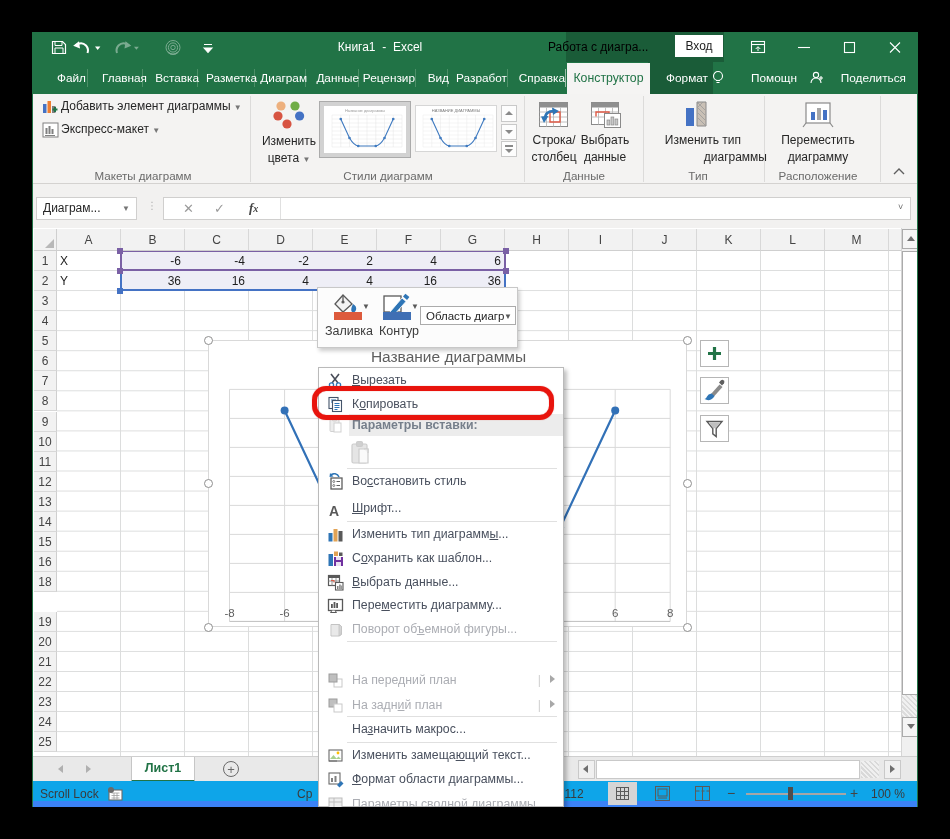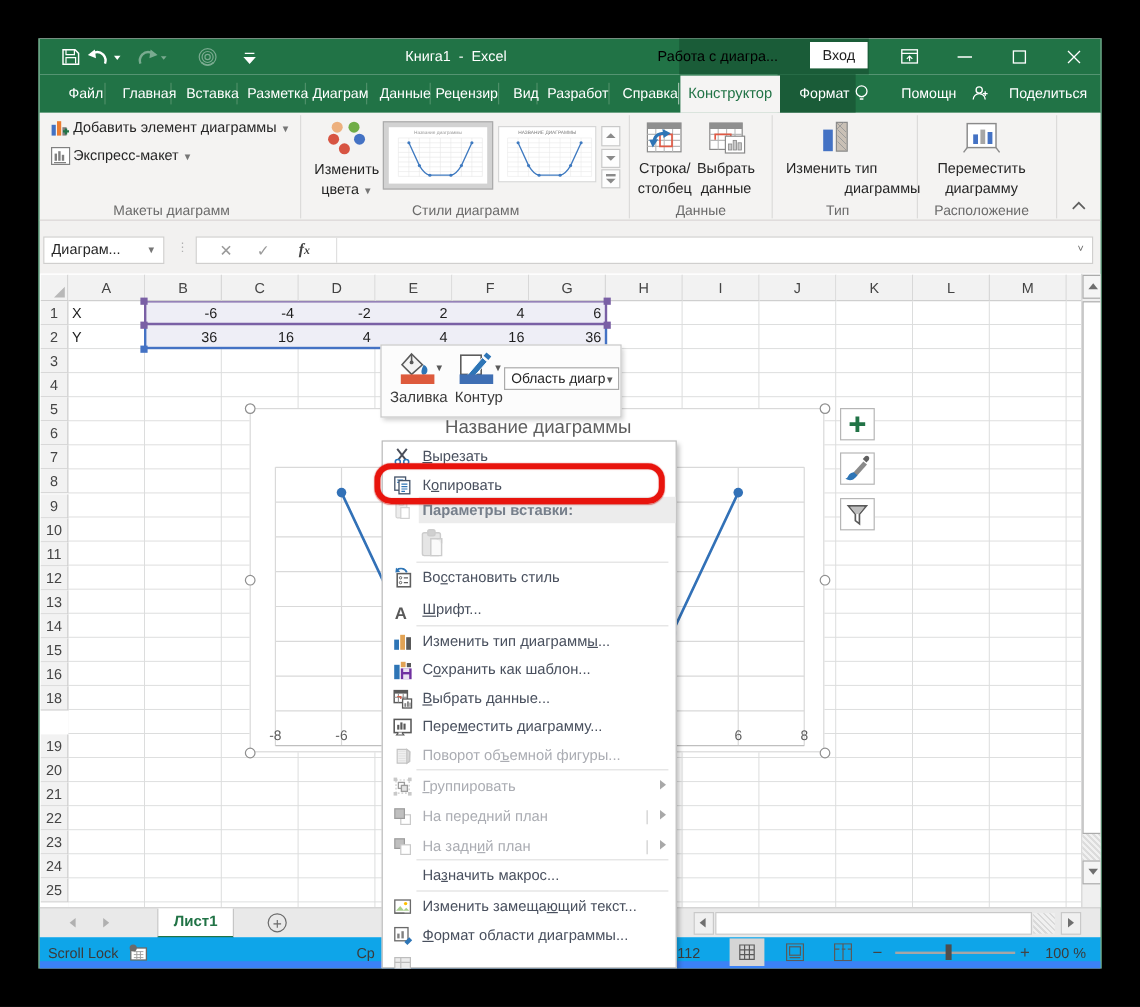--- a/index.html
+++ b/index.html
@@ -282,21 +282,21 @@
     </svg>
     <div class="abs rtext" style="left:545px;top:39px;width:54px;text-align:center;">Выбрать</div>
     <div class="abs rtext" style="left:545px;top:56px;width:54px;text-align:center;">данные</div>
 
     <svg class="abs" style="left:648px;top:5.5px;" width="34" height="29" viewBox="0 0 34 29">
       <rect x="5" y="8" width="8" height="18" fill="#4472c4"></rect>
       <rect x="16" y="2" width="9" height="24" fill="#c9c0b6"></rect>
       <path d="M16 2 h9 v24 h-9z" fill="none" stroke="#8a8a8a"></path>
       <path d="M17 3 l7 7 M17 8 l7 7 M17 13 l7 7 M17 18 l7 7 M18 2 l-2 2 M22 2 l-6 6" stroke="#9a9a9a" stroke-width="0.8"></path>
     </svg>
-    <div class="abs rtext" style="left:622px;top:39px;width:86px;text-align:left;">Изменить тип</div>
+    <div class="abs rtext" style="left:622px;top:39px;width:86px;text-align:right;">Изменить тип</div>
     <div class="abs rtext" style="left:648px;top:56px;width:86px;text-align:right;">диаграммы</div>
 
     <svg class="abs" style="left:768.8px;top:5.5px;" width="34" height="29" viewBox="0 0 34 29">
       <rect x="4" y="3" width="24" height="20" fill="#fff" stroke="#8a8a8a" stroke-width="1.2"></rect>
       <rect x="9" y="12" width="4" height="8" fill="#4472c4"></rect>
       <rect x="15" y="8" width="4" height="12" fill="#a6a6a6"></rect>
       <rect x="21" y="10" width="4" height="10" fill="#4472c4"></rect>
       <path d="M4 23 l-3 4 M28 23 l3 4" stroke="#8a8a8a" stroke-width="1.2" fill="none"></path>
     </svg>
     <div class="abs rtext" style="left:742px;top:39px;width:86px;text-align:center;">Переместить</div>
@@ -593,35 +593,20 @@
       </div>
     <div class="mi dis" style="top:249px;">
         <svg class="micon" viewBox="0 0 17 17">
           <path d="M4 3.5 h8 l2.5 2 v8 l-2.5 1.5 h-8 z" fill="#f0f0f0" stroke="#c3c3c3"></path>
           <path d="M12 3.5 l2.5 2 -0.5 8 -2 1.5 z" fill="#d9d9d9" stroke="#c3c3c3"></path>
           <path d="M5 5 h6 M5 7 h6 M5 9 h6 M5 11 h6 M5 13 h6" stroke="#dcdcdc" stroke-width="0.7"></path>
         </svg>
         <span class="txt">Поворот об<u>ъ</u>емной фигуры...</span>
       </div>
     <div class="msep" style="top:273px;"></div>
-    <div class="mi dis" style="top:275px;">
-        <svg class="micon" viewBox="0 0 17 17">
-          <g fill="#c9c9c9">
-            <rect x="1" y="1" width="3" height="3"></rect>
-            <rect x="13" y="1" width="3" height="3"></rect>
-            <rect x="1" y="13" width="3" height="3"></rect>
-            <rect x="13" y="13" width="3" height="3"></rect>
-          </g>
-          <rect x="3" y="3" width="11" height="11" fill="none" stroke="#c9c9c9" stroke-dasharray="1.5 1.5"></rect>
-          <rect x="5" y="5" width="5" height="5" fill="none" stroke="#9c9c9c" stroke-width="1.1"></rect>
-          <rect x="7.5" y="7.5" width="5" height="5" fill="#e3e3e3" stroke="#9c9c9c" stroke-width="1.1"></rect>
-        </svg>
-        <span class="txt"><u>Г</u>руппировать</span>
-        <span class="marrow"></span>
-      </div>
     <div class="mi dis" style="top:300px;">
         <svg class="micon" viewBox="0 0 17 17">
           <rect x="7" y="7" width="8" height="8" fill="#fff" stroke="#c9c9c9"></rect>
           <rect x="2" y="2" width="8" height="8" fill="#bfbfbf" stroke="#9c9c9c"></rect>
         </svg>
         <span class="txt">На передний план</span>
         <span class="abs" style="right:22px;top:0;color:#d0d0d0;">|</span>
         <span class="marrow"></span>
       </div>
     <div class="mi dis" style="top:324.5px;">
@@ -654,20 +639,21 @@
           <rect x="7.5" y="5" width="2" height="6" fill="#808080"></rect>
           <path d="M10 14 l4 -4 2.5 2.5 -4 4 z" fill="#2e75b6"></path>
         </svg>
         <span class="txt"><u>Ф</u>ормат области диаграммы...</span>
       </div>
     <div class="mi dis" style="top:424px;">
         <svg class="micon" viewBox="0 0 17 17">
           <rect x="2" y="2" width="13" height="12" fill="#ececec" stroke="#bdbdbd"></rect>
           <path d="M2 6 h13 M7 2 v12" stroke="#bdbdbd"></path>
         </svg>
+        <span class="txt">Параметры сводной диаграммы</span>
       </div>
   </div>
 
   <div id="redoval"></div>
 
   <div id="tabbar">
     <div class="abs" style="left:25px;top:8px;width:0;height:0;border-top:4.5px solid transparent;border-bottom:4.5px solid transparent;border-right:5.5px solid #b0b0b0;"></div>
     <div class="abs" style="left:53px;top:8px;width:0;height:0;border-top:4.5px solid transparent;border-bottom:4.5px solid transparent;border-left:5.5px solid #b0b0b0;"></div>
     <div class="abs" style="left:98px;top:0;width:64px;height:25px;background:#fff;border-left:1px solid #c6c6c6;border-right:1px solid #c6c6c6;border-bottom:2px solid #217346;
          text-align:center;line-height:23px;font-size:12.5px;font-weight:bold;color:#217346;">Лист1</div>

